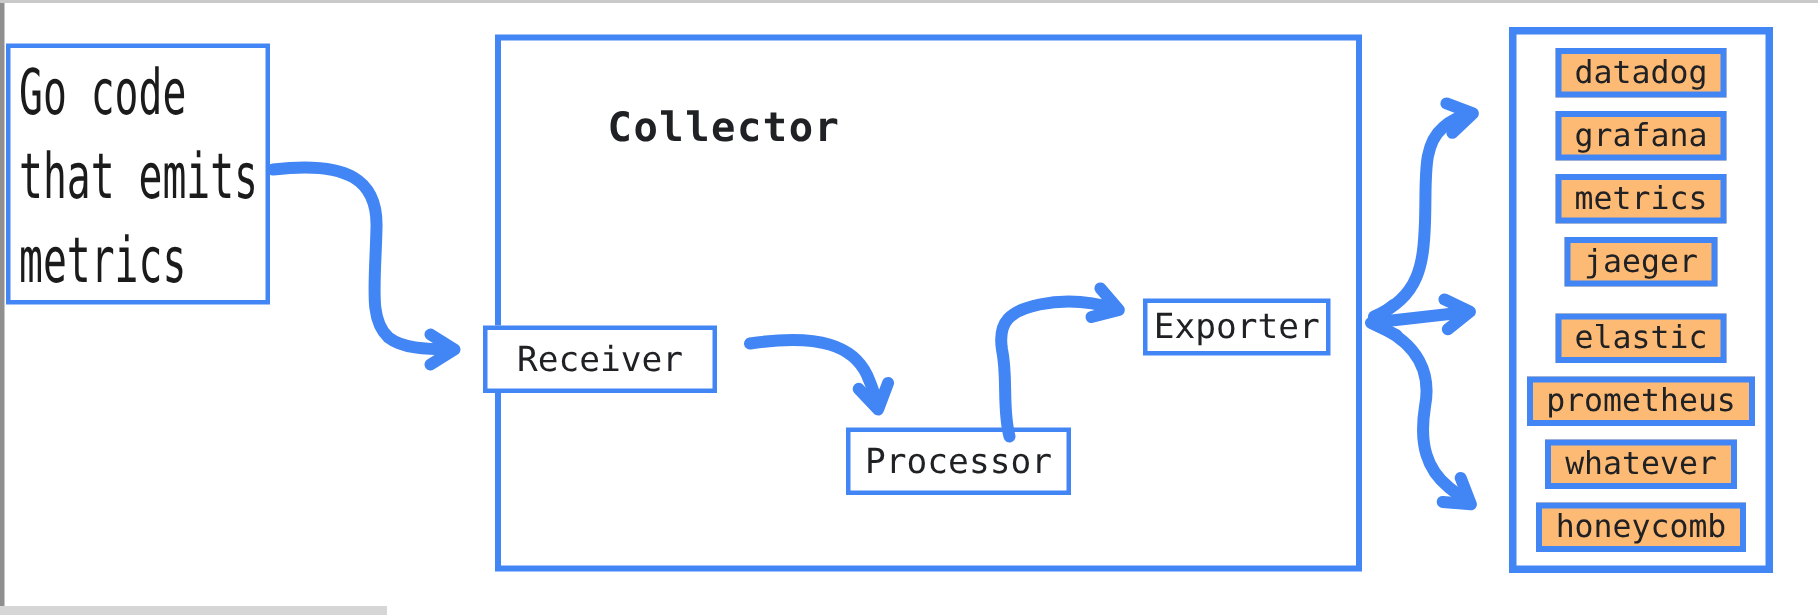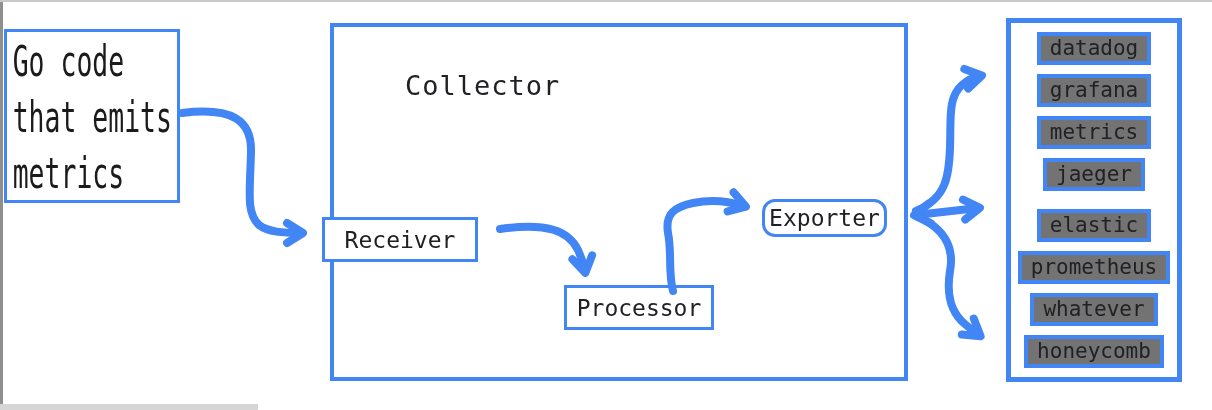--- a/index.html
+++ b/index.html
@@ -20,38 +20,38 @@
 
   
   .source-box { left:4px; top:29px; width:176px; height:174px; }
   .source-text {
     padding:2px 0 0 9px; font-size:42px; line-height:56px; white-space:nowrap;
     transform:scaleX(0.63); transform-origin:0 0; color:#1b1b1b;
   }
 
   
   .collector-box { left:330px; top:23px; width:578px; height:358px; border-width:4px; }
-  .collector-title { position:absolute; left:405px; top:70px; font-size:27px; letter-spacing:1px; }
+  .collector-title { position:absolute; left:405px; top:70px; font-size:27px; letter-spacing:1px;font-weight:bold; }
 
   .stage {
     position:absolute; display:flex; align-items:center; justify-content:center;
     background:#fff; border:3px solid var(--accent); font-size:23px;
   }
   .stage-receiver  { left:322px; top:217px; width:156px; height:45px; }
   .stage-processor { left:564px; top:285px; width:150px; height:45px; }
-  .stage-exporter  { left:762px; top:199px; width:125px; height:38px;border-radius:13px; }
+  .stage-exporter  { left:762px; top:199px; width:125px; height:38px; }
 
   
   .dest-panel {
     position:absolute; left:1006px; top:18px; width:176px; height:364px;
     background:#fff; border:5px solid var(--accent);
     display:flex; flex-direction:column; align-items:center;
   }
   .dest-item {
-    border:4px solid var(--accent); background:#737373; font-size:21px; line-height:25px;
+    border:4px solid var(--accent); background:#fdba74; font-size:21px; line-height:25px;
     padding:0 9px; margin-top:0; margin-bottom:9px; white-space:nowrap;
   }
   .dest-item:first-child { margin-top:9px; }
   .dest-item:nth-child(4) { margin-bottom:18px;text-align:right; }
 
   
   #arrows { position:absolute; left:0; top:0; pointer-events:none; }
   #arrows path { fill:none; stroke:var(--accent); stroke-width:8; stroke-linecap:round; stroke-linejoin:round; }
 </style>
 </head>

